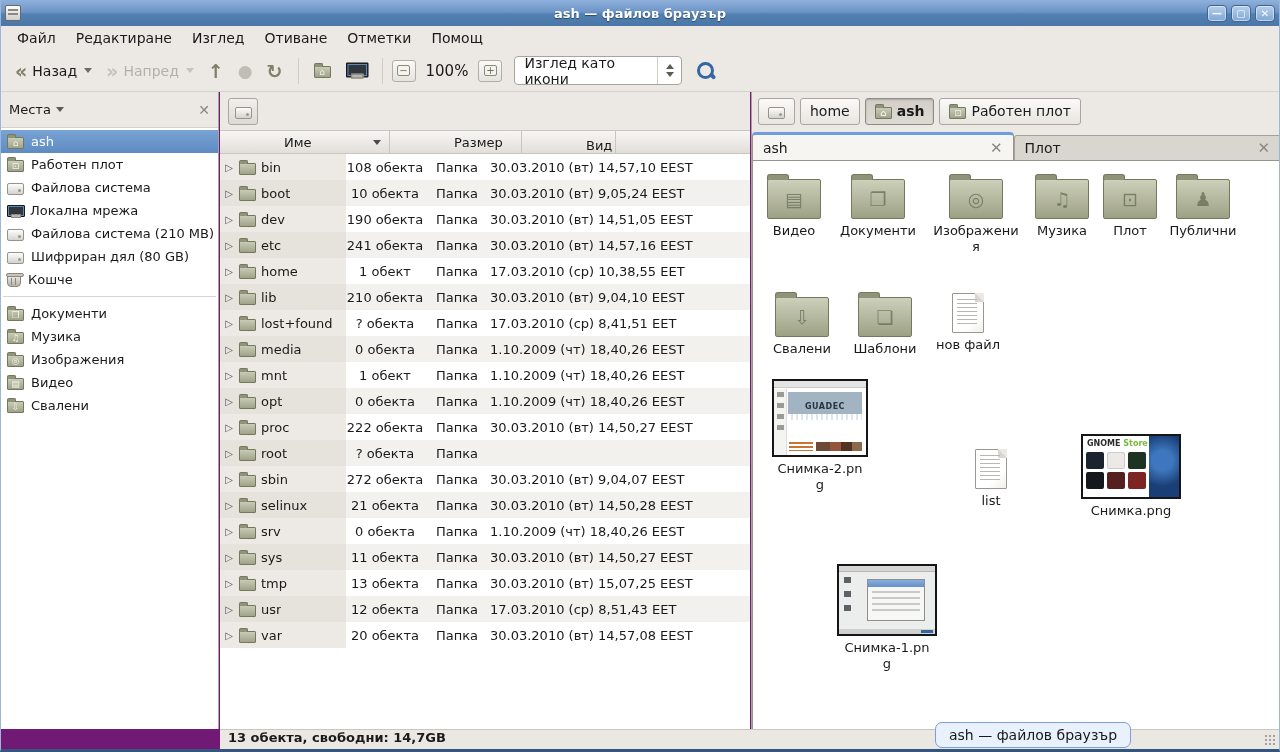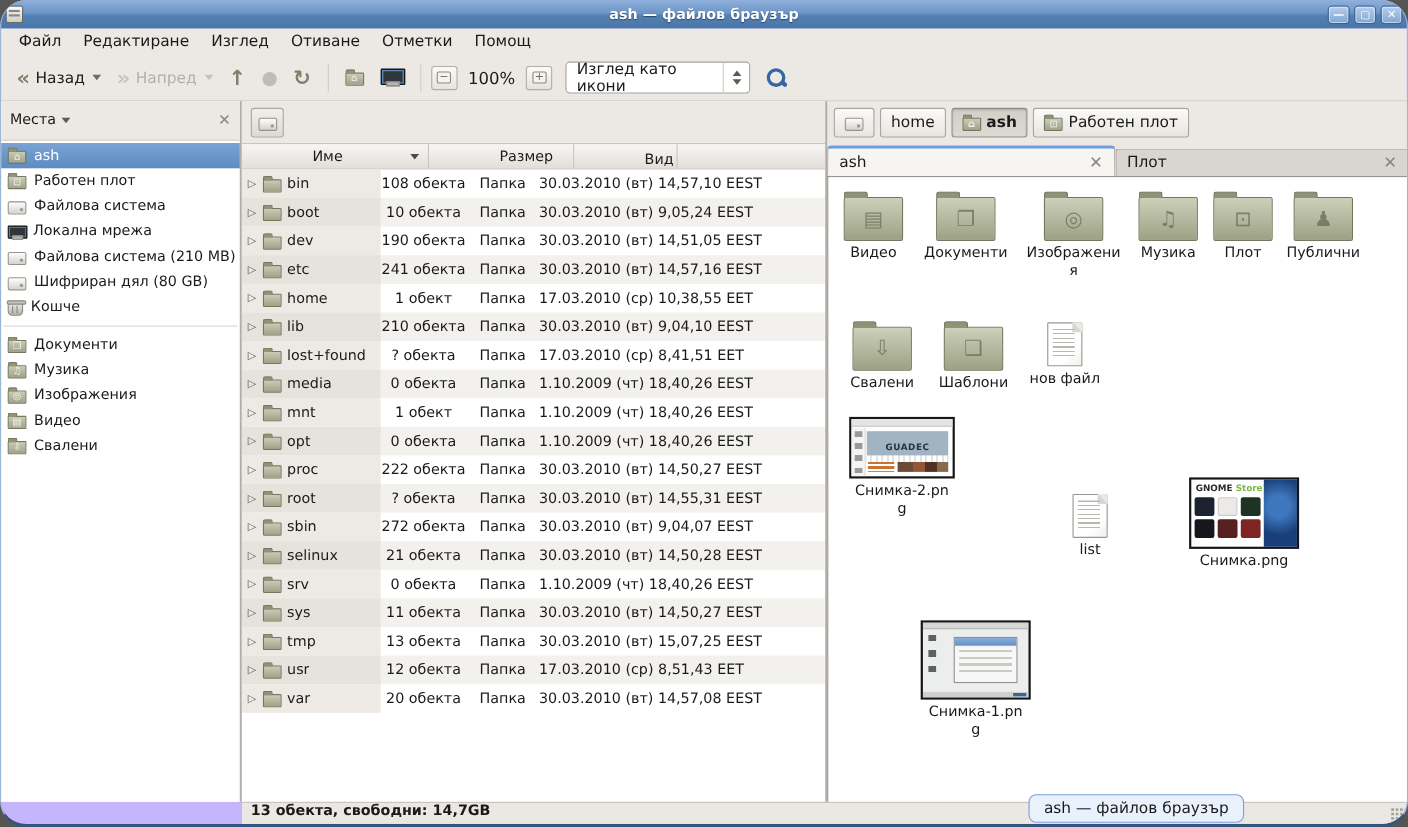--- a/index.html
+++ b/index.html
@@ -1,21 +1,21 @@
 <!DOCTYPE html>
 <html><head>
 <meta charset="utf-8">
 <style>
   html,body{margin:0;padding:0;background:#555;}
   *{box-sizing:border-box;}
   .window{
     position:relative;width:1280px;height:752px;
     font-family:"DejaVu Sans","Liberation Sans",sans-serif;
-    font-size:13px;color:#1a1a1a;background:#c4b5fd;overflow:hidden;
-    border-left:1px solid #9cb6d8;border-right:1px solid #9cb6d8;border-bottom:3px solid #34557e;border-radius:24px;
+    font-size:13px;color:#1a1a1a;background:#701a75;overflow:hidden;
+    border-left:1px solid #9cb6d8;border-right:1px solid #9cb6d8;border-bottom:3px solid #34557e;
   }
   
   .titlebar{position:absolute;left:0;top:0;right:0;height:26px;
     background:linear-gradient(#8fb0dc,#6d95c6 45%,#5280b2 55%,#4a77a8);
     display:flex;align-items:center;padding:0 4px;}
   .win-icon{width:16px;height:16px;background:linear-gradient(#fdfdfc,#cfcdc8);
     border:1px solid #6b6964;border-radius:2px;position:relative;}
   .win-icon::before{content:"";position:absolute;left:2px;right:2px;top:3px;height:2px;background:#8a8880;box-shadow:0 4px 0 #8a8880;}
   .title-text{position:absolute;left:0;right:0;text-align:center;color:#fff;font-weight:bold;
     text-shadow:0 1px 1px rgba(0,0,0,.45);font-size:13px;pointer-events:none;}
@@ -139,21 +139,21 @@
     background:#8f9378;border:1px solid #75785f;border-bottom:none;border-radius:3px 3px 0 0;}
   .bf-emblem{font-size:19px;color:#6d715a;opacity:.8;}
   .file-icon{width:32px;height:40px;position:relative;background:linear-gradient(135deg,#fff 70%,#f0efec);
     border:1px solid #9a978f;border-radius:1px;}
   .file-icon::before{content:"";position:absolute;right:-1px;top:-1px;width:0;height:0;
     border-left:9px solid #d8d6d1;border-top:9px solid #ece9e4;}
   .file-icon::after{content:"";position:absolute;left:4px;right:6px;top:5px;bottom:6px;
     background:repeating-linear-gradient(#b9b7b2 0 1px,transparent 1px 4px);}
   
   .thumb{border:2px solid #161616;background:#fff;position:relative;overflow:hidden;}
-  .t-guadec{width:96px;height:56px;}
+  .t-guadec{width:96px;height:78px;}
   .tg-top{position:absolute;left:0;top:0;right:0;height:7px;background:#e4e4e2;border-bottom:1px solid #c9c9c7;}
   .tg-side{position:absolute;left:0;top:8px;bottom:0;width:13px;background:#f4f4f2;border-right:1px solid #ddd;}
   .tg-side::before{content:"";position:absolute;left:3px;top:3px;width:7px;height:44px;
     background:repeating-linear-gradient(#9a9a98 0 5px,transparent 5px 11px);}
   .tg-banner{position:absolute;left:14px;right:4px;top:11px;height:28px;background:#a2b4c2;
     display:flex;align-items:center;justify-content:center;}
   .tg-banner-text{font-size:8px;font-weight:bold;color:#243442;letter-spacing:.5px;}
   .tg-sky{position:absolute;left:14px;right:4px;top:33px;height:6px;
     background:repeating-linear-gradient(90deg,#fff 0 3px,#dfe6eb 3px 5px);}
   .tg-strip{position:absolute;left:42px;right:4px;bottom:4px;height:9px;
@@ -464,21 +464,20 @@
           <span class="c-date">30.03.2010 (вт) 14,50,27 EEST</span>
         </div>
         <div class="trow r1">
           <span class="c-name">
             <span class="expander">▷</span>
             <span class="mini-folder"></span>
             <span class="c-label">root</span>
           </span>
           <span class="c-size">? обекта</span>
           <span class="c-type">Папка</span>
-          <span class="c-date">30.03.2010 (вт) 14,55,31 EEST</span>
         </div>
         <div class="trow r0">
           <span class="c-name">
             <span class="expander">▷</span>
             <span class="mini-folder"></span>
             <span class="c-label">sbin</span>
           </span>
           <span class="c-size">272 обекта</span>
           <span class="c-type">Папка</span>
           <span class="c-date">30.03.2010 (вт) 9,04,07 EEST</span>

